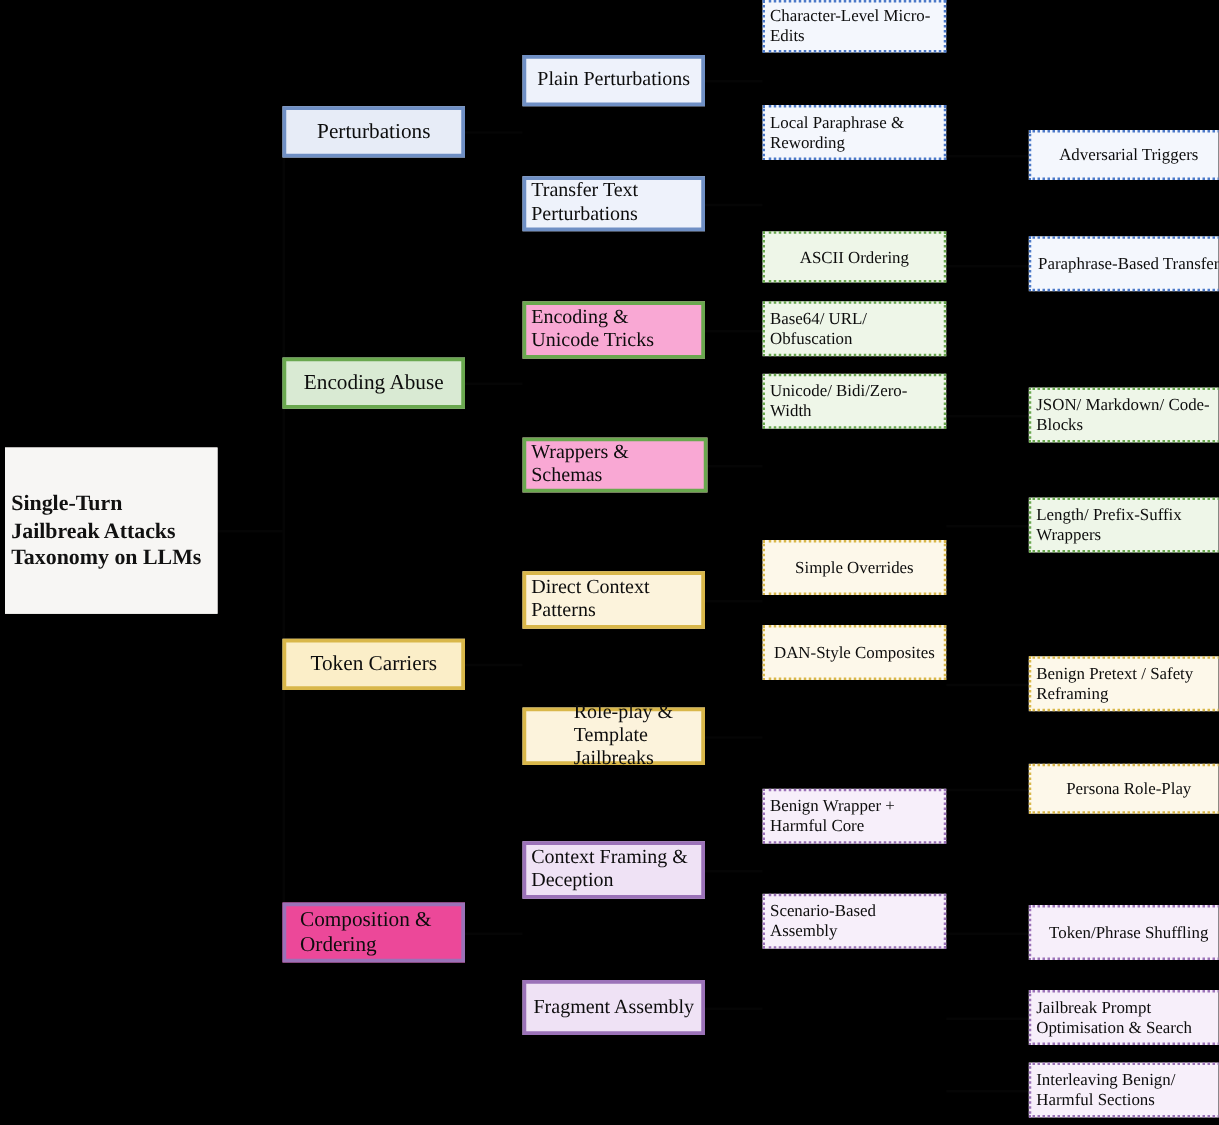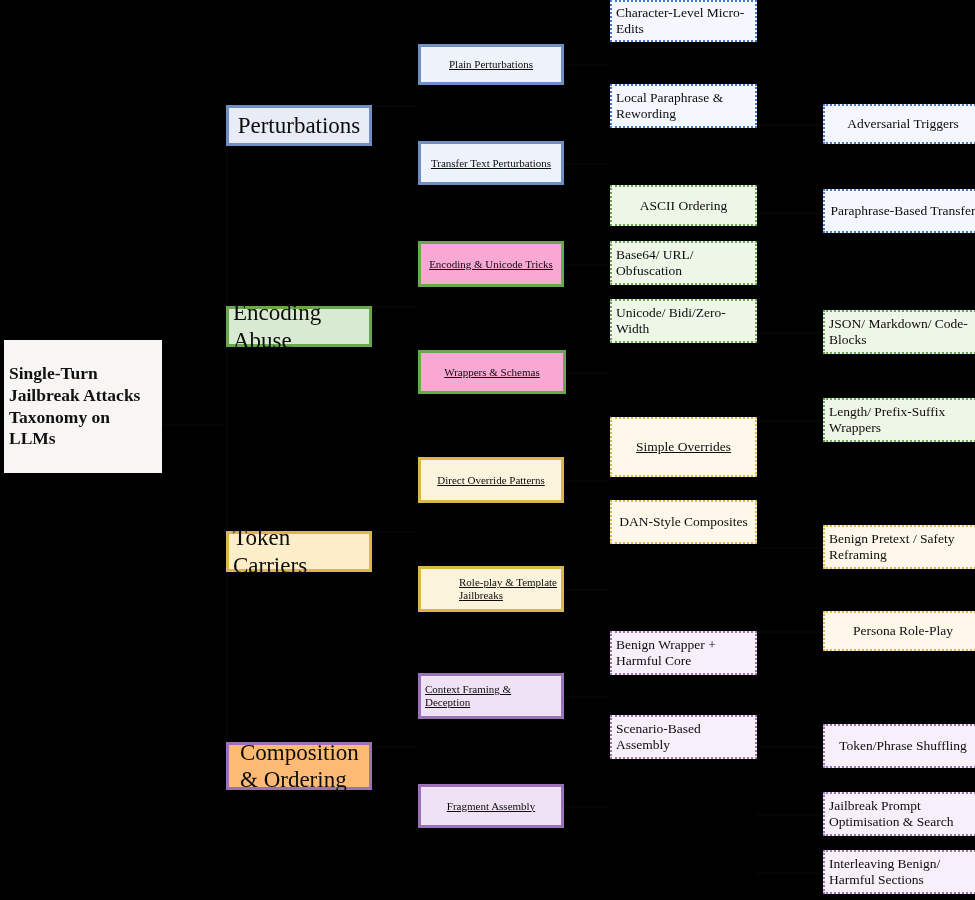--- a/index.html
+++ b/index.html
@@ -33,36 +33,34 @@
     background: #f7f6f4;
     border: 1px solid #f7f6f4;
     font-weight: bold;
     font-size: 17.5px;
     line-height: 1.25;
     color: #111111;
   }
 
   
   .lvl1 {
-    font-size: 23px;
+    font-size: 17px;
     border-width: 3px;
     border-style: solid;
-    margin-top: 20px;
   }
   .lvl1.c-blue   { background: #e7ecf7; border-color: #6f8fc4; }
   .lvl1.c-green  { background: #d9ead3; border-color: #6aa84f; }
   .lvl1.c-gold   { background: #fbeec8; border-color: #d9b74a; }
-  .lvl1.c-purple { background: #fdba74; border-color: #9b72b8; padding-left: 11px; }
+  .lvl1.c-purple { background: #ec4899; border-color: #9b72b8; padding-left: 11px; }
 
   
   .lvl2 {
-    font-size: 11px;
+    font-size: 16px;
     border-width: 3px;
     border-style: solid;
-    text-decoration: underline;
   }
   .lvl2.c-blue   { background: #eef2fb; border-color: #6f8fc4; }
   .lvl2.c-green  { background: #f9a8d4; border-color: #6aa84f; }
   .lvl2.c-gold   { background: #fcf3dc; border-color: #d9b74a; }
   .lvl2.c-purple { background: #efe2f5; border-color: #9b72b8; }
 
   
   .lvl3, .lvl4 {
     font-size: 13.5px;
     border-width: 2px;
@@ -105,57 +103,57 @@
   <div class="link" style="left:757px; top:124px; width:66px; height:2px;"></div>
   <div class="link" style="left:757px; top:212px; width:66px; height:2px;"></div>
   <div class="link" style="left:757px; top:332px; width:66px; height:2px;"></div>
   <div class="link" style="left:757px; top:420px; width:66px; height:2px;"></div>
   <div class="link" style="left:757px; top:547px; width:66px; height:2px;"></div>
   <div class="link" style="left:757px; top:631px; width:66px; height:2px;"></div>
   <div class="link" style="left:757px; top:746px; width:66px; height:2px;"></div>
   <div class="link" style="left:757px; top:814px; width:66px; height:2px;"></div>
   <div class="link" style="left:757px; top:872px; width:66px; height:2px;"></div>
 
-  <div class="node lvl-root" style="left:4px; top:340px; width:158px; height:133px;">Single-Turn Jailbreak Attacks Taxonomy on LLMs</div>
+  <div class="node lvl-root" style="left:4px; top:358px; width:170px; height:133px;">Single-Turn Jailbreak Attacks Taxonomy on LLMs</div>
 
   <div class="node lvl1 c-blue" style="left:226px; top:85px; width:146px; height:41px;">Perturbations</div>
 
   <div class="node lvl1 c-green" style="left:226px; top:286px; width:146px; height:41px;">Encoding Abuse</div>
 
   <div class="node lvl1 c-gold" style="left:226px; top:511px; width:146px; height:41px;">Token Carriers</div>
 
   <div class="node lvl1 c-purple" style="left:226px; top:722px; width:146px; height:48px;">Composition &amp; Ordering</div>
 
   <div class="node lvl2 c-blue" style="left:418px; top:44px; width:146px; height:41px;">Plain Perturbations</div>
 
   <div class="node lvl2 c-blue" style="left:418px; top:141px; width:146px; height:44px;">Transfer Text Perturbations</div>
 
   <div class="node lvl2 c-green" style="left:418px; top:241px; width:146px; height:46px;">Encoding &amp; Unicode Tricks</div>
 
   <div class="node lvl2 c-green" style="left:418px; top:350px; width:148px; height:44px;">Wrappers &amp; Schemas</div>
 
-  <div class="node lvl2 c-gold" style="left:418px; top:457px; width:146px; height:46px;">Direct Override Patterns</div>
+  <div class="node lvl2 c-gold" style="left:418px; top:457px; width:146px; height:46px;">Direct Context Patterns</div>
 
   <div class="node lvl2 c-gold" style="left:418px; top:566px; width:146px; height:46px;padding-left:38px;">Role-play &amp; Template Jailbreaks</div>
 
   <div class="node lvl2 c-purple" style="left:418px; top:673px; width:146px; height:46px;">Context Framing &amp; Deception</div>
 
   <div class="node lvl2 c-purple" style="left:418px; top:784px; width:146px; height:44px;">Fragment Assembly</div>
 
   <div class="node lvl3 c-blue" style="left:610px; top:0px; width:147px; height:42px;">Character-Level Micro-Edits</div>
 
   <div class="node lvl3 c-blue" style="left:610px; top:84px; width:147px; height:44px;">Local Paraphrase &amp; Rewording</div>
 
   <div class="node lvl3 c-green" style="left:610px; top:185px; width:147px; height:41px;">ASCII Ordering</div>
 
   <div class="node lvl3 c-green" style="left:610px; top:241px; width:147px; height:44px;">Base64/ URL/ Obfuscation</div>
 
   <div class="node lvl3 c-green" style="left:610px; top:299px; width:147px; height:44px;">Unicode/ Bidi/Zero-Width</div>
 
-  <div class="node lvl3 c-gold" style="left:610px; top:417px; width:147px; height:60px;text-decoration:underline;">Simple Overrides</div>
+  <div class="node lvl3 c-gold" style="left:610px; top:432px; width:147px; height:44px;">Simple Overrides</div>
 
   <div class="node lvl3 c-gold" style="left:610px; top:500px; width:147px; height:44px;">DAN-Style Composites</div>
 
   <div class="node lvl3 c-purple" style="left:610px; top:631px; width:147px; height:44px;">Benign Wrapper + Harmful Core</div>
 
   <div class="node lvl3 c-purple" style="left:610px; top:715px; width:147px; height:44px;">Scenario-Based Assembly</div>
 
   <div class="node lvl4 c-blue" style="left:823px; top:104px; width:160px; height:40px;">Adversarial Triggers</div>
 
   <div class="node lvl4 c-blue" style="left:823px; top:189px; width:160px; height:44px;">Paraphrase-Based Transfer</div>

